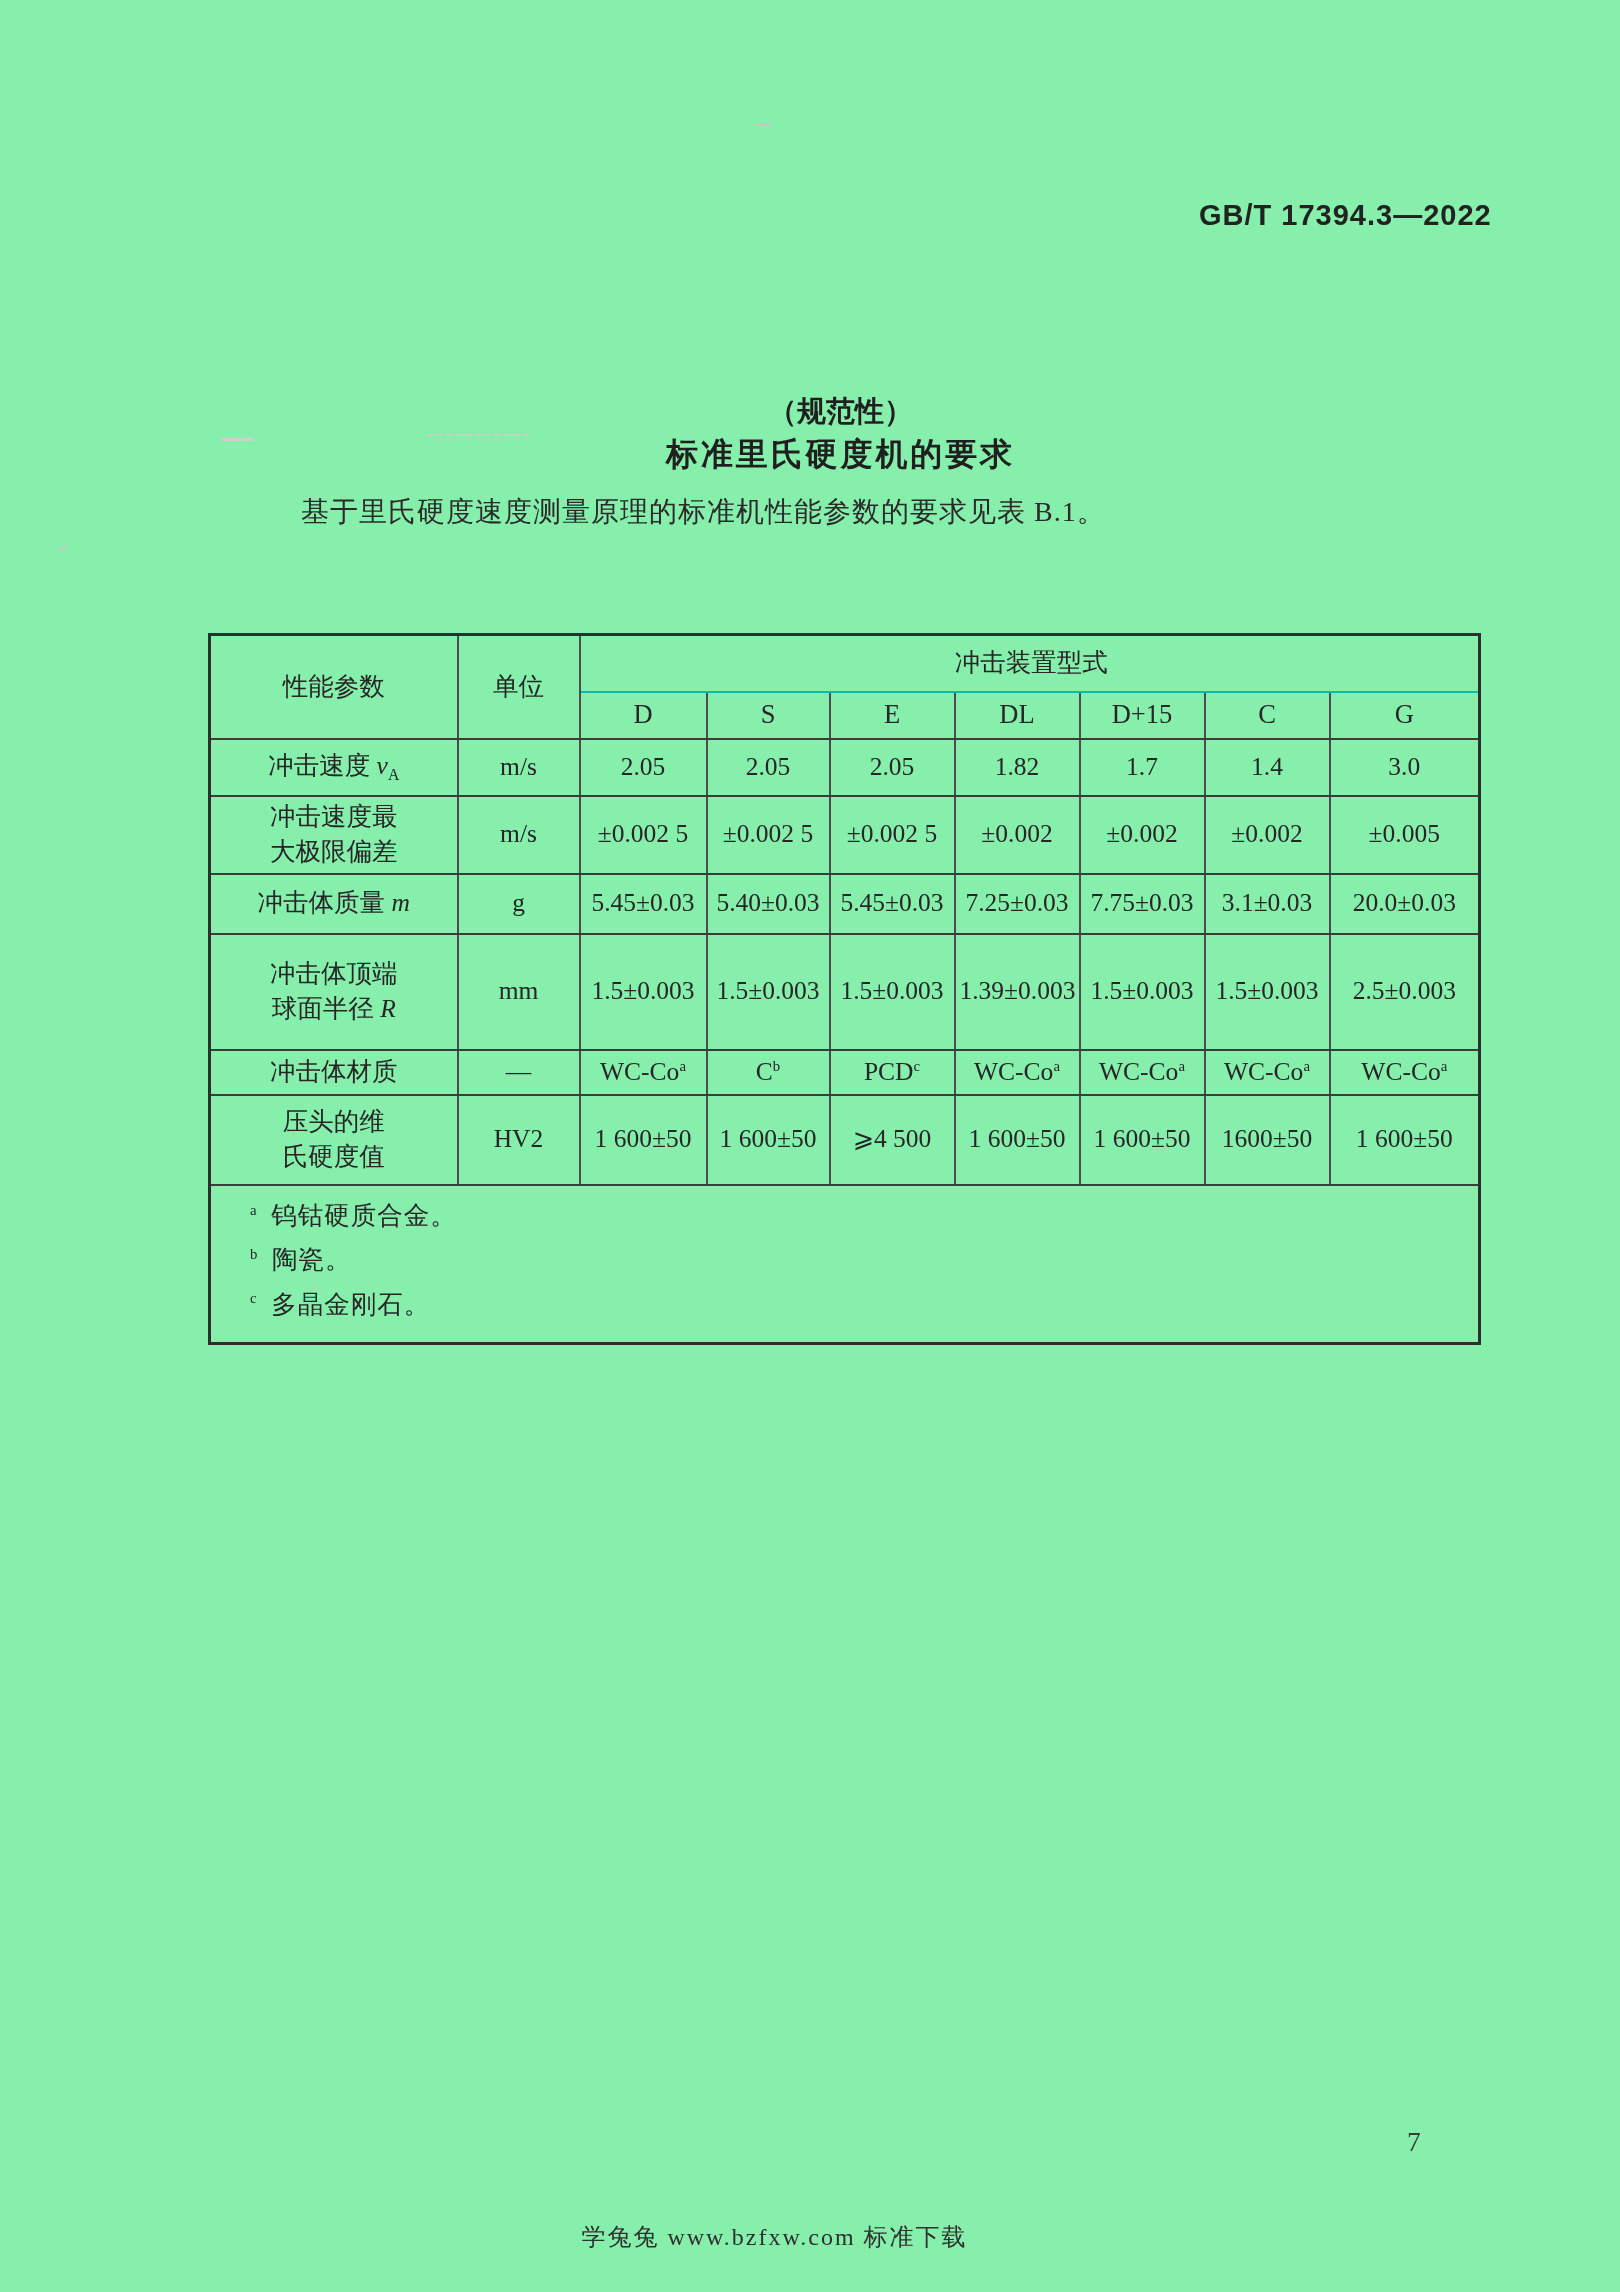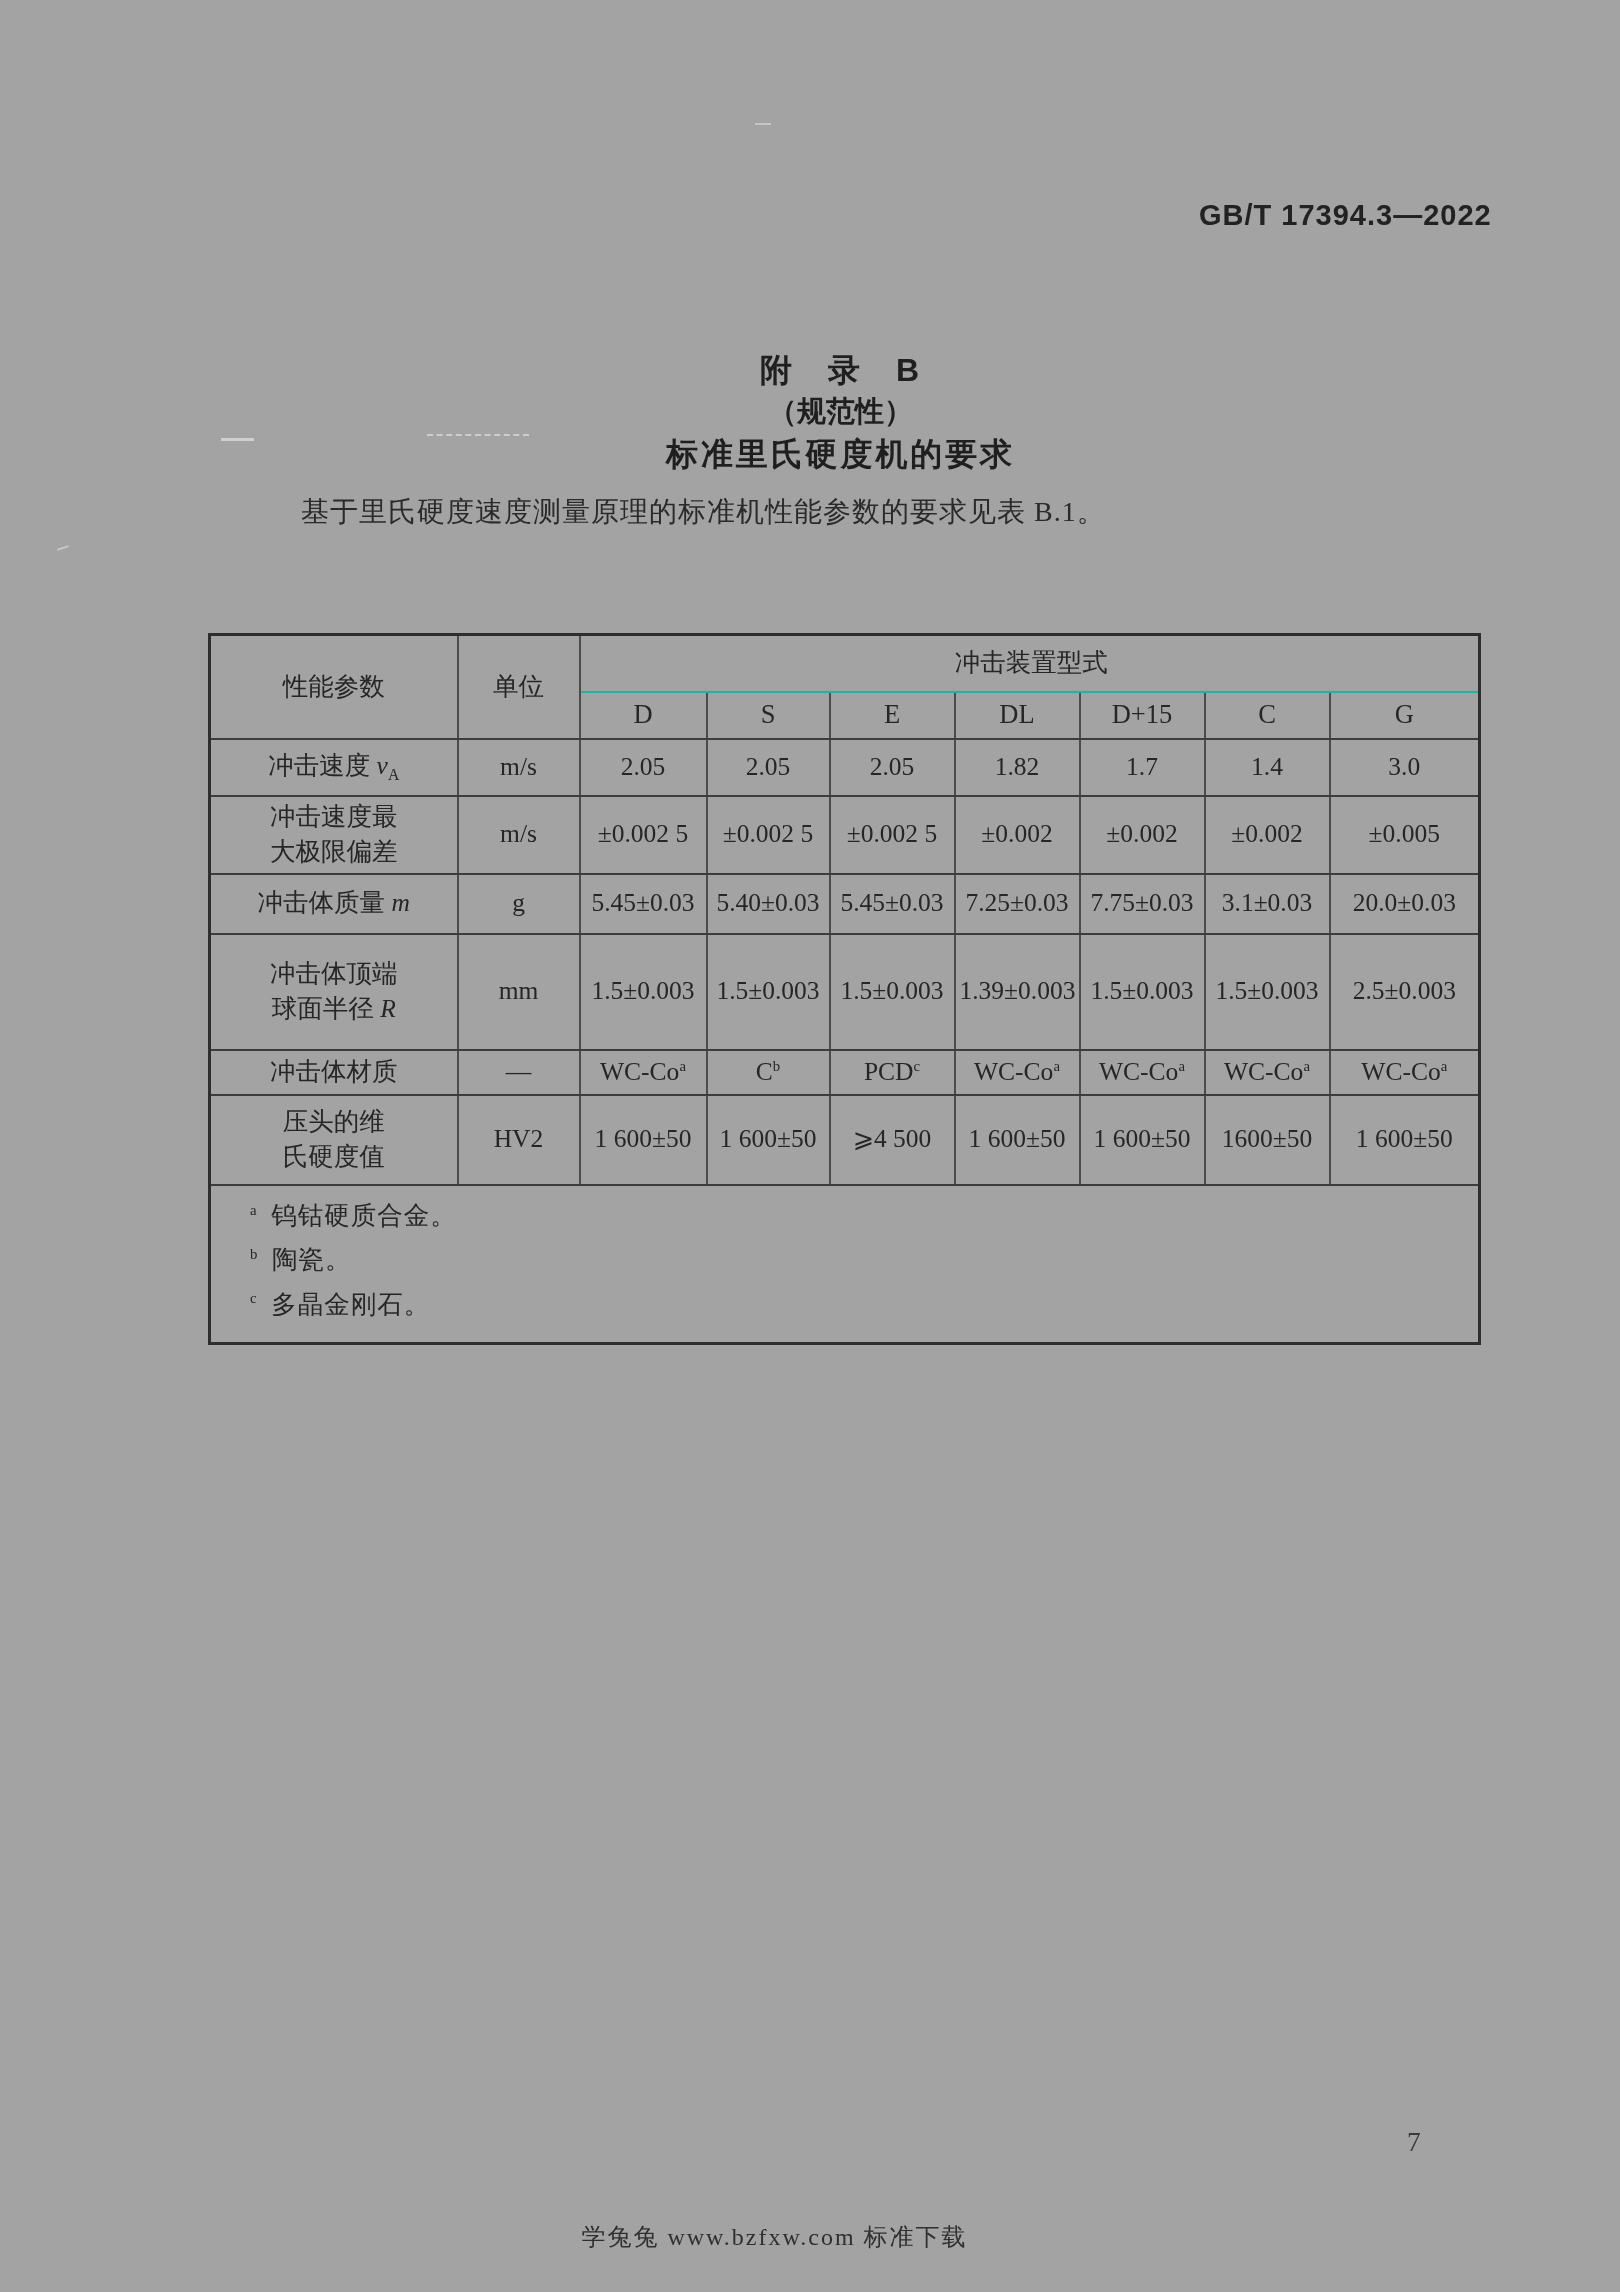--- a/index.html
+++ b/index.html
@@ -6,21 +6,21 @@
   html, body { background: #e8e8e8; }
   body {
     font-family: "Liberation Serif", "DejaVu Serif", serif;
     color: #262626;
   }
   .page {
     position: relative;
     width: 1620px;
     height: 2293px;
     margin: 0 auto;
-    background: #a3a3a3;
+    background: #86efac;
     overflow: hidden;
   }
   
   .doc-code {
     position: absolute;
     top: 199px; left: 1199px;
     font-family: "Liberation Sans", "DejaVu Sans", sans-serif;
     font-weight: bold;
     font-size: 29px;
     letter-spacing: 1px;
@@ -117,21 +117,20 @@
 
 <div class="page">
 
   <div class="artifact artifact-dash-top"></div>
   <div class="artifact artifact-mark-left"></div>
   <div class="artifact artifact-dashed-line"></div>
   <div class="artifact artifact-tick"></div>
 
   <div class="doc-code">GB/T 17394.3—2022</div>
 
-  <div class="center-block appendix-line1">附　录　B</div>
   <div class="center-block appendix-line2">（规范性）</div>
   <div class="center-block appendix-line3">标准里氏硬度机的要求</div>
 
   <div class="intro">基于里氏硬度速度测量原理的标准机性能参数的要求见表 B.1。</div>
 
 
   <div class="std-table-wrap">
     <table class="std">
       <colgroup>
         <col style="width:248px">

